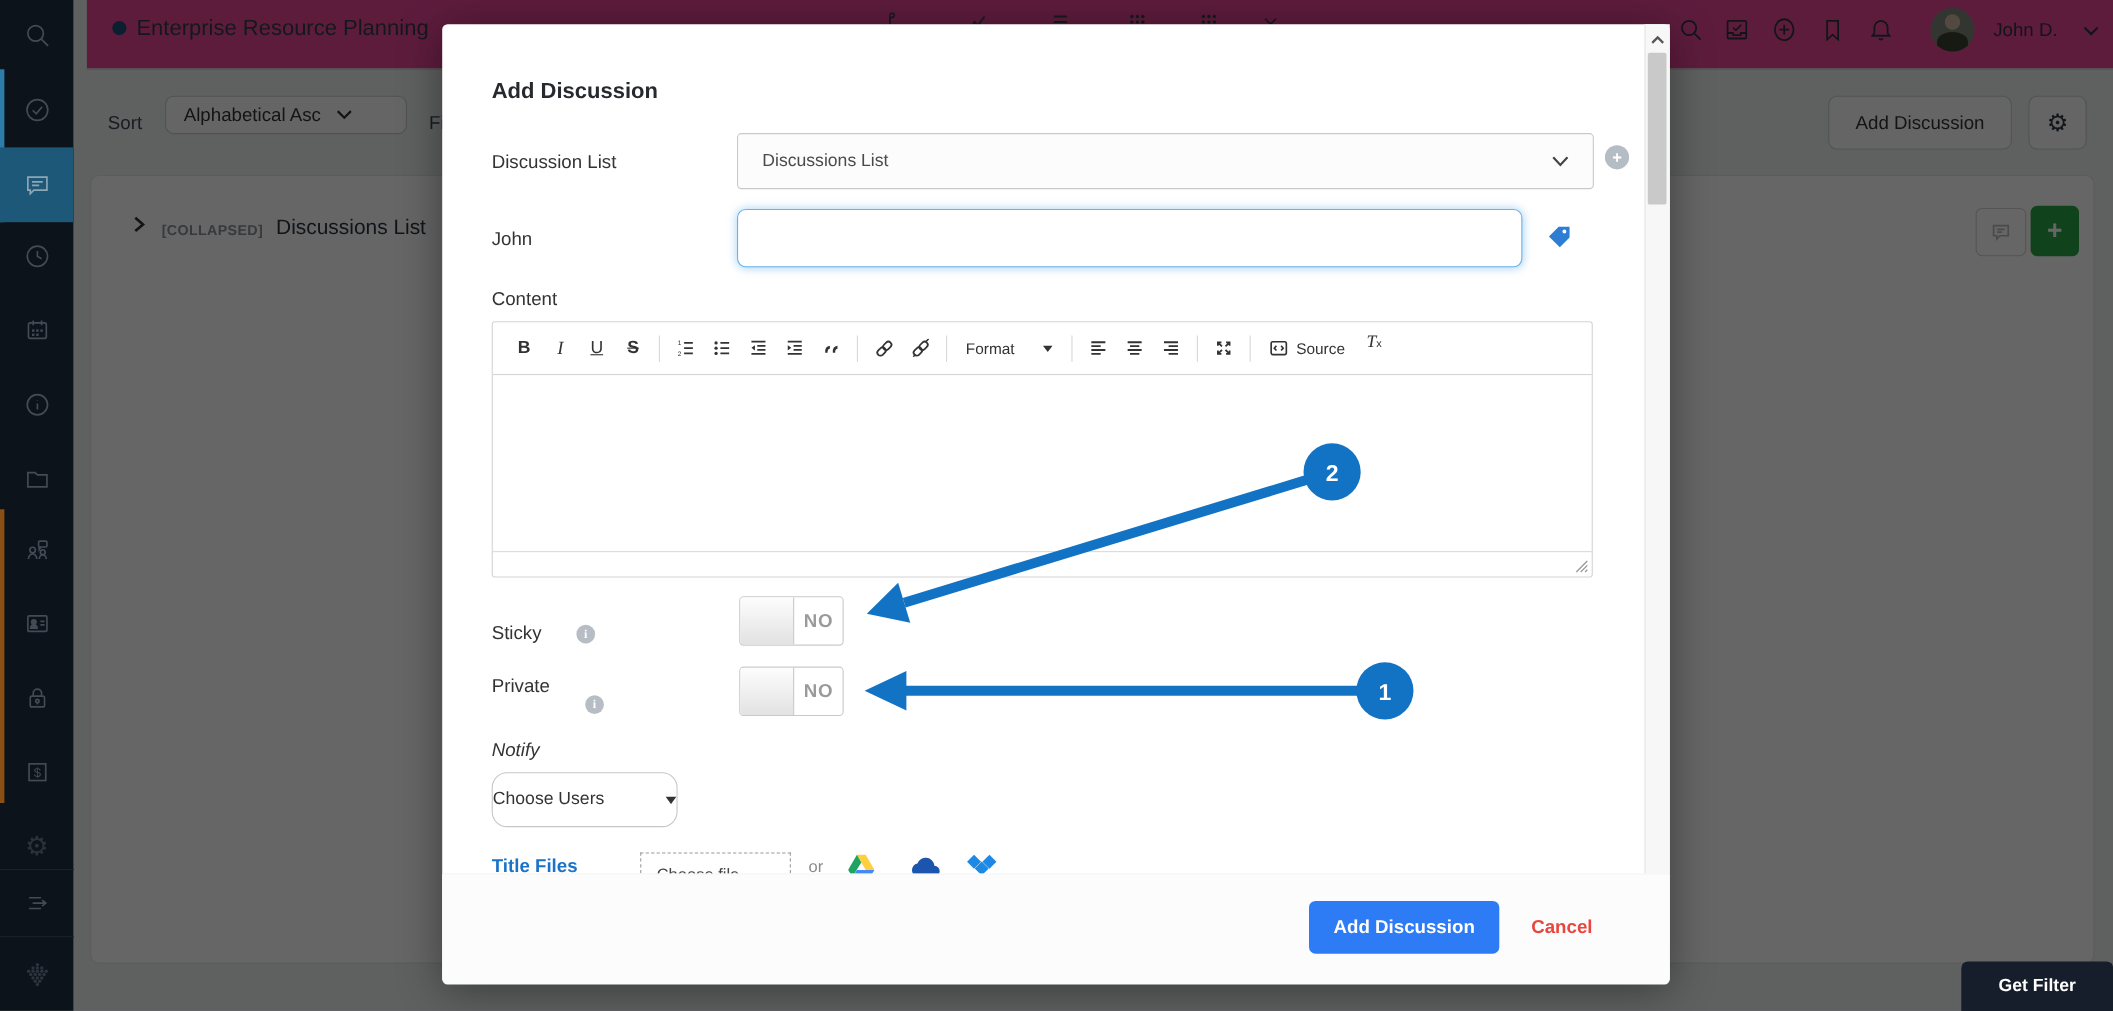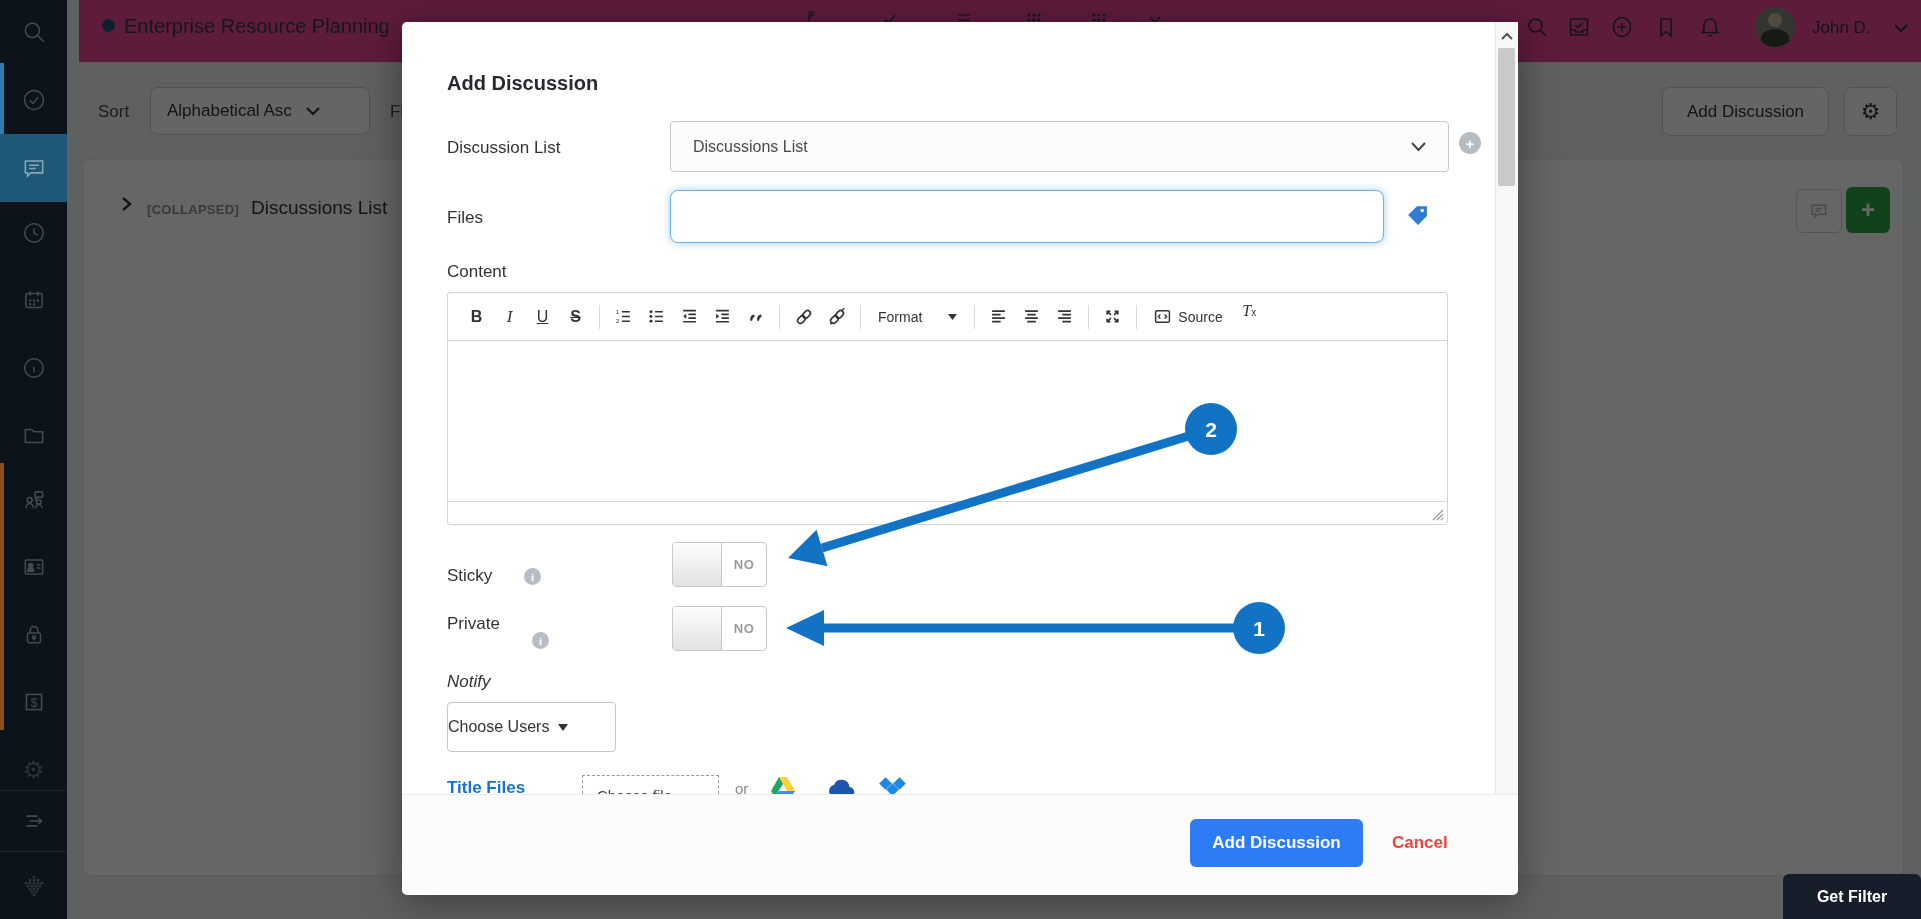--- a/index.html
+++ b/index.html
@@ -42,23 +42,23 @@
   .m-input{left:268px;top:168px;width:714px;height:53px;border:1px solid #6cb1e8;border-radius:8px;background:#fff;box-shadow:0 0 9px rgba(102,175,233,.6);box-sizing:border-box;}
   .mini-round{border-radius:50%;background:#b4bcc4;color:#fff;display:flex;align-items:center;justify-content:center;font-weight:bold;}
   .editor{left:45px;top:270px;width:1001px;height:233px;border:1px solid #d4d4d4;border-radius:3px;box-sizing:border-box;background:#fff;}
   .ed-toolbar{display:flex;align-items:center;height:47px;border-bottom:1px solid #d4d4d4;padding:0 12px;}
   .tbtn{width:33px;height:30px;display:flex;align-items:center;justify-content:center;color:#333;font-size:16px;}
   .tsep{width:1px;height:24px;background:#d8d8d8;margin:0 7px;}
   .fmt{display:flex;align-items:center;gap:26px;padding:0 10px;font-size:14px;color:#333;}
   .ed-bottom{position:absolute;left:0;bottom:0;width:100%;height:23px;border-top:1px solid #d9d9d9;box-sizing:border-box;}
   .toggle{width:95px;height:45px;border:1px solid #c9c9c9;border-radius:4px;background:#fff;display:flex;overflow:hidden;box-sizing:border-box;}
   .knob{width:48px;background:linear-gradient(#fdfdfd,#e2e2e2);border-right:1px solid #c9c9c9;}
-  .tog-txt{flex:1;display:flex;align-items:center;justify-content:center;font-size:13px;font-weight:bold;color:#9a9a9a;letter-spacing:.5px;}
+  .tog-txt{flex:1;display:flex;align-items:center;justify-content:center;font-size:17px;font-weight:bold;color:#9a9a9a;letter-spacing:.5px;}
   .info-dot{width:17px;height:17px;border-radius:50%;background:#b6bdc4;color:#fff;font-size:11px;font-weight:bold;display:flex;align-items:center;justify-content:center;font-family:"Liberation Serif",serif;}
-  .choose-btn{left:45px;top:680px;width:167px;height:48px;border:1px solid #c6c6c6;border-radius:4px;background:#fff;display:flex;align-items:center;justify-content:flex-start;gap:9px;font-size:16px;color:#333;}
+  .choose-btn{left:45px;top:680px;width:167px;height:48px;border:1px solid #c6c6c6;border-radius:14px;background:#fff;display:flex;align-items:center;justify-content:space-between;gap:9px;font-size:16px;color:#333;}
   .browse-lbl{font-size:17px;font-weight:bold;color:#1a73c8;}
   .dashed{border:1px dashed #9a9a9a;font-size:15px;color:#444;display:flex;align-items:center;padding:0 14px;box-sizing:border-box;}
   #m-footer{left:0;top:772px;width:1116px;height:100px;background:#fcfcfc;border-top:1px solid #ececec;border-radius:0 0 5px 5px;}
   .submit-btn{left:788px;top:24px;width:173px;height:48px;background:#2e7cf5;border-radius:6px;display:flex;align-items:center;justify-content:center;color:#fff;font-size:17px;font-weight:bold;border:none;}
   .cancel-btn{left:990px;top:24px;height:48px;display:flex;align-items:center;font-size:17px;font-weight:bold;color:#e8463e;}
   .m-scroll{left:1093px;top:0;width:23px;height:772px;background:#f7f7f7;border-left:1px solid #e4e4e4;box-sizing:border-box;}
   .m-thumb{left:1096px;top:26px;width:17px;height:138px;background:#c9c9c9;border-radius:2px;}
   
   #annot{left:0;top:0;width:1921px;height:919px;z-index:70;pointer-events:none;}
   
@@ -146,21 +146,21 @@
     <div class="abs avatar"></div>
     <div class="abs user-name">John D.</div>
     <div class="abs tb-icon" style="left:1815px;top:24px;">
       <svg width="14" height="9" viewBox="0 0 14 9" fill="none" stroke="currentColor" stroke-width="2">
           <path d="M1 1l6 6 6-6"></path>
         </svg>
     </div>
   </div>
 
   <div class="abs pg-label" style="left:98px;top:102px;">Sort</div>
-  <div class="abs pg-select" style="left:150px;top:87px;width:220px;height:48px;box-sizing:border-box;">
+  <div class="abs pg-select" style="left:150px;top:87px;width:220px;height:35px;box-sizing:border-box;">
     <span>Alphabetical Asc</span>
     <svg width="14" height="9" viewBox="0 0 14 9" fill="none" stroke="#333" stroke-width="2">
         <path d="M1 1l6 6 6-6"></path>
       </svg>
   </div>
   <div class="abs pg-label" style="left:390px;top:102px;">Filter</div>
   <div class="abs pg-btn" style="left:1662px;top:87px;width:167px;height:49px;box-sizing:border-box;">Add Discussion</div>
   <div class="abs pg-btn" style="left:1844px;top:87px;width:53px;height:49px;box-sizing:border-box;">
     <span style="font-size:22px;color:#2f3a46;">⚙</span>
   </div>
@@ -312,21 +312,21 @@
       <div class="abs m-select">
         <span>Discussions List</span>
         <svg width="15" height="10" viewBox="0 0 15 10" fill="none" stroke="#444" stroke-width="2">
             <path d="M1 1l6.5 7L14 1"></path>
           </svg>
       </div>
       <div class="abs mini-round" style="left:1057px;top:110px;width:22px;height:22px;font-size:15px;">
         <span>+</span>
       </div>
 
-      <div class="abs m-label" style="left:45px;top:186px;">Files</div>
+      <div class="abs m-label" style="left:45px;top:186px;">John</div>
       <input class="abs m-input" value="" style="">
       <div class="abs" style="left:1003px;top:181px;">
         <svg width="25" height="25" viewBox="0 0 24 24" fill="#2d7dd2">
             <path d="M11.5 3l-8.5 8.5 9.5 9.5 8.5-8.5V3z M16.5 8.8a1.7 1.7 0 110-3.4 1.7 1.7 0 010 3.4z" fill-rule="evenodd"></path>
           </svg>
       </div>
 
       <div class="abs m-label" style="left:45px;top:240px;">Content</div>
       <div class="abs editor">
         <div class="ed-toolbar">

